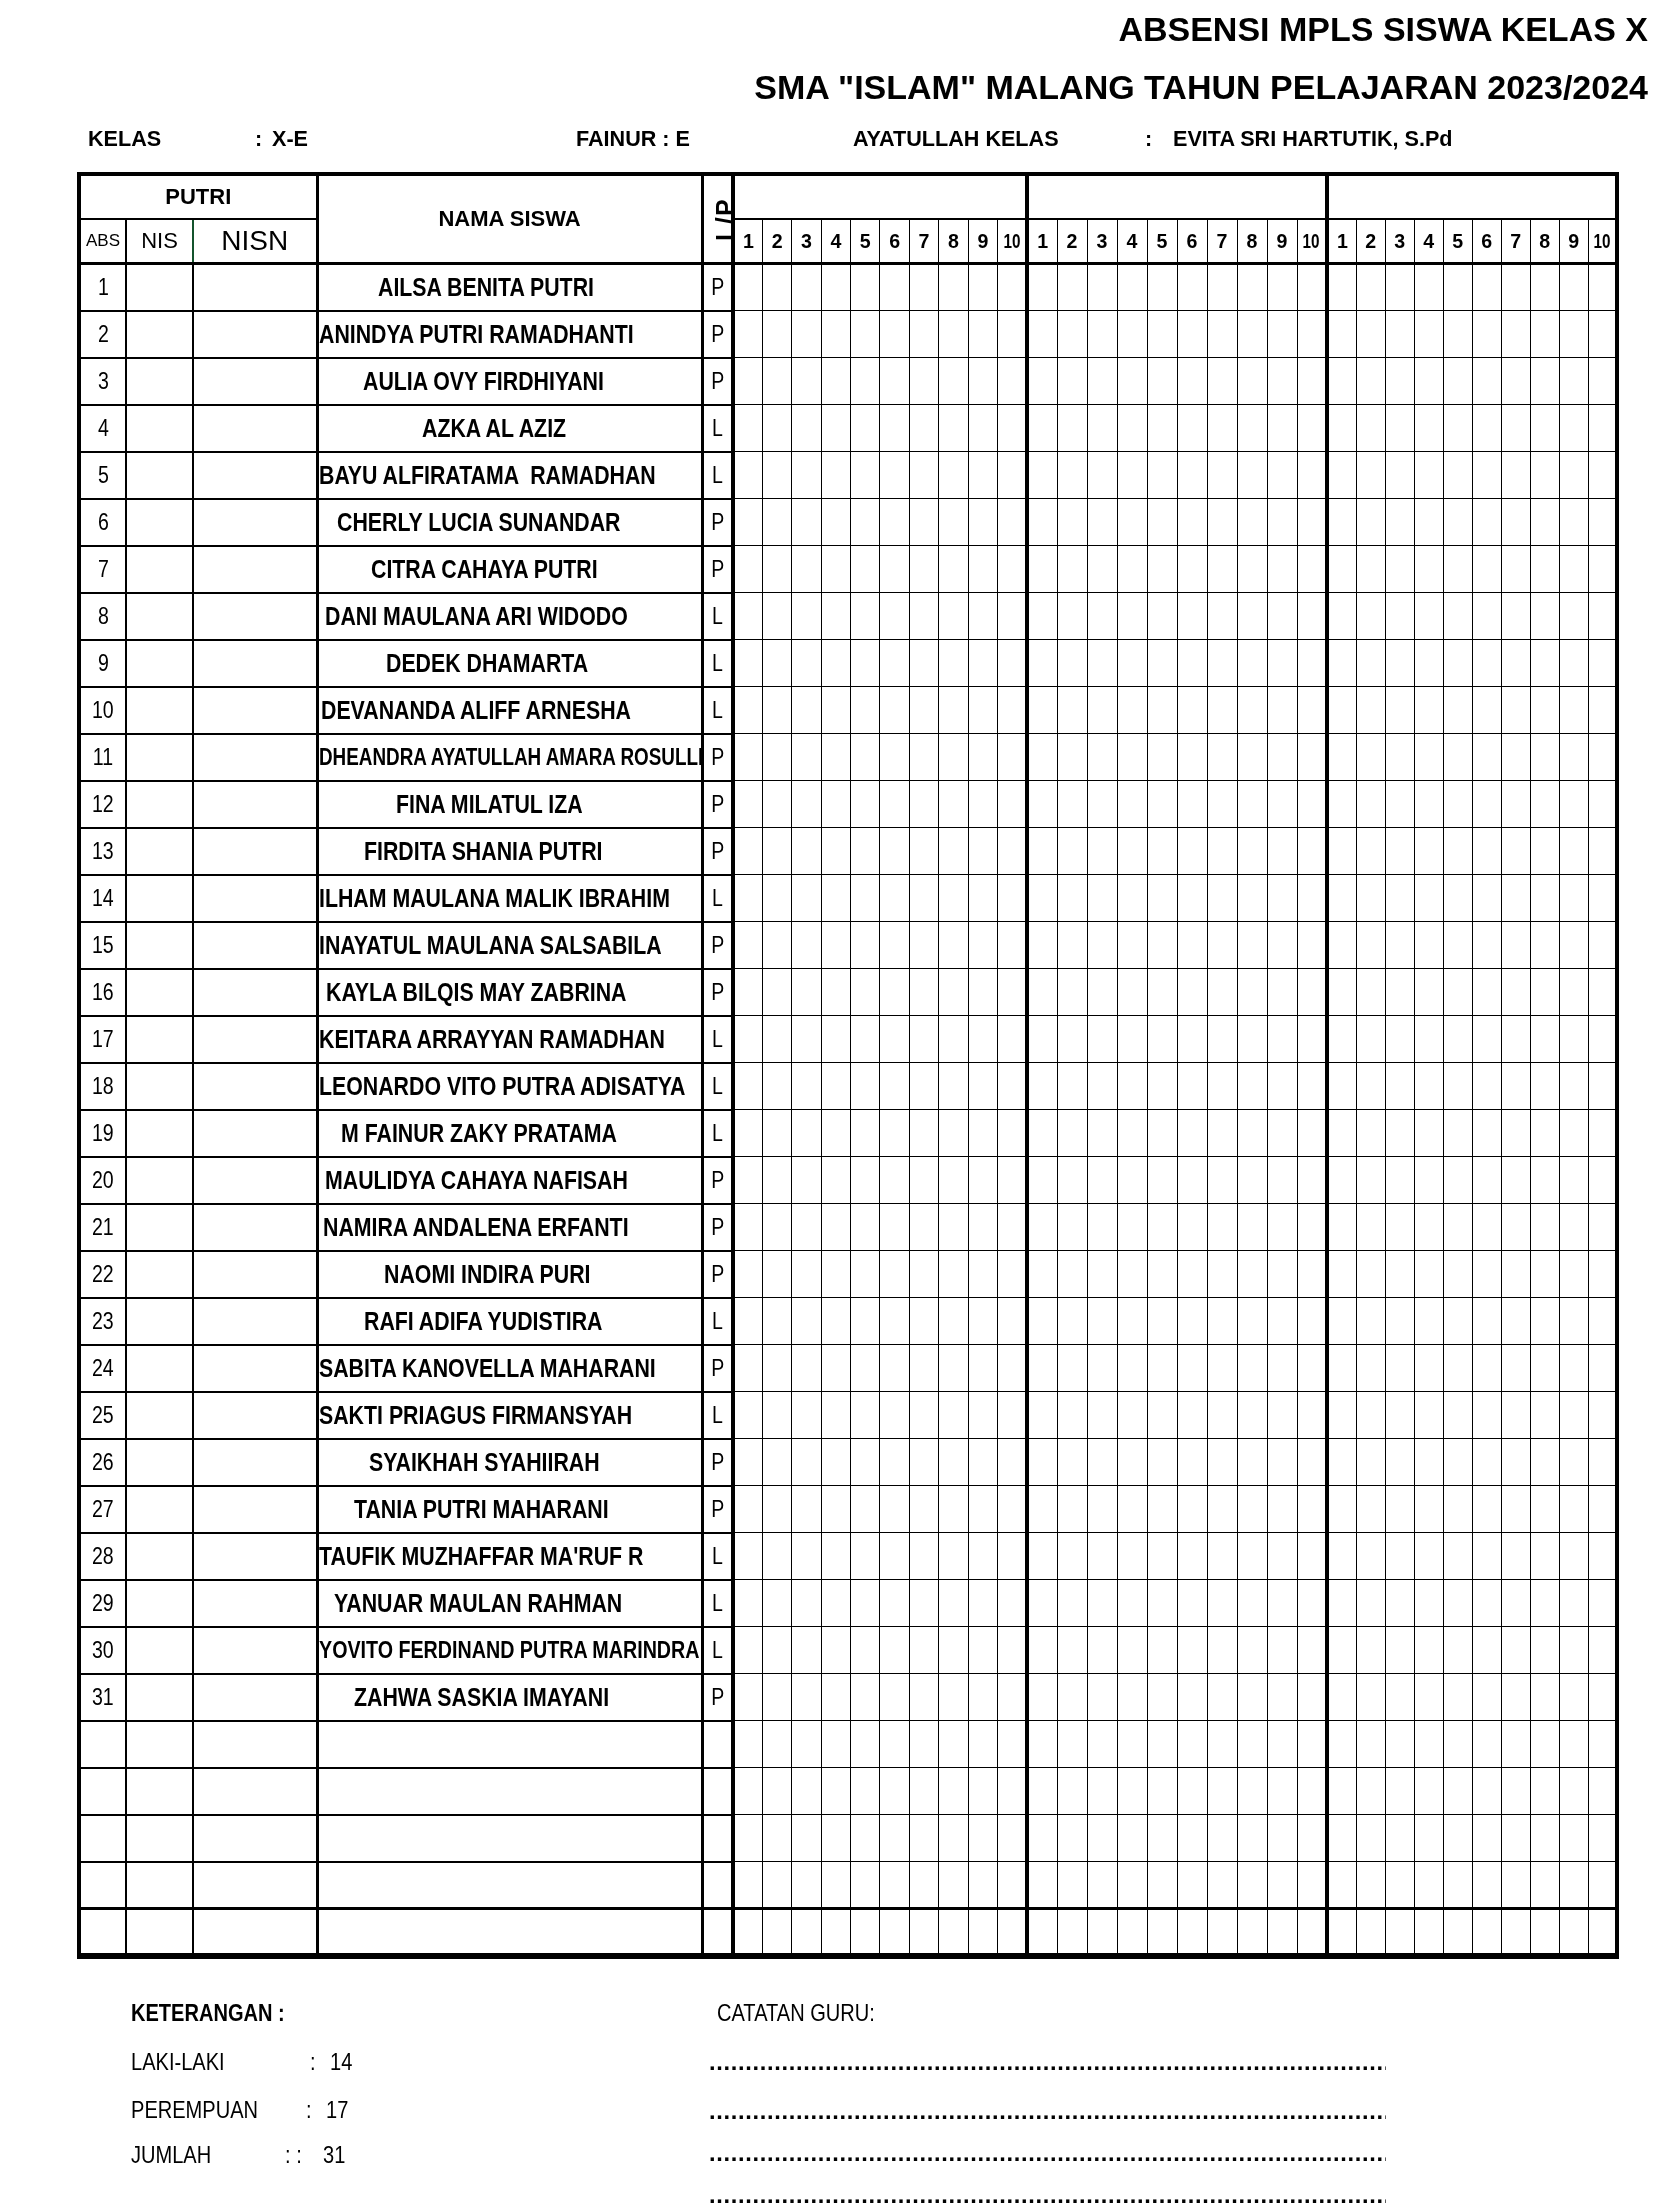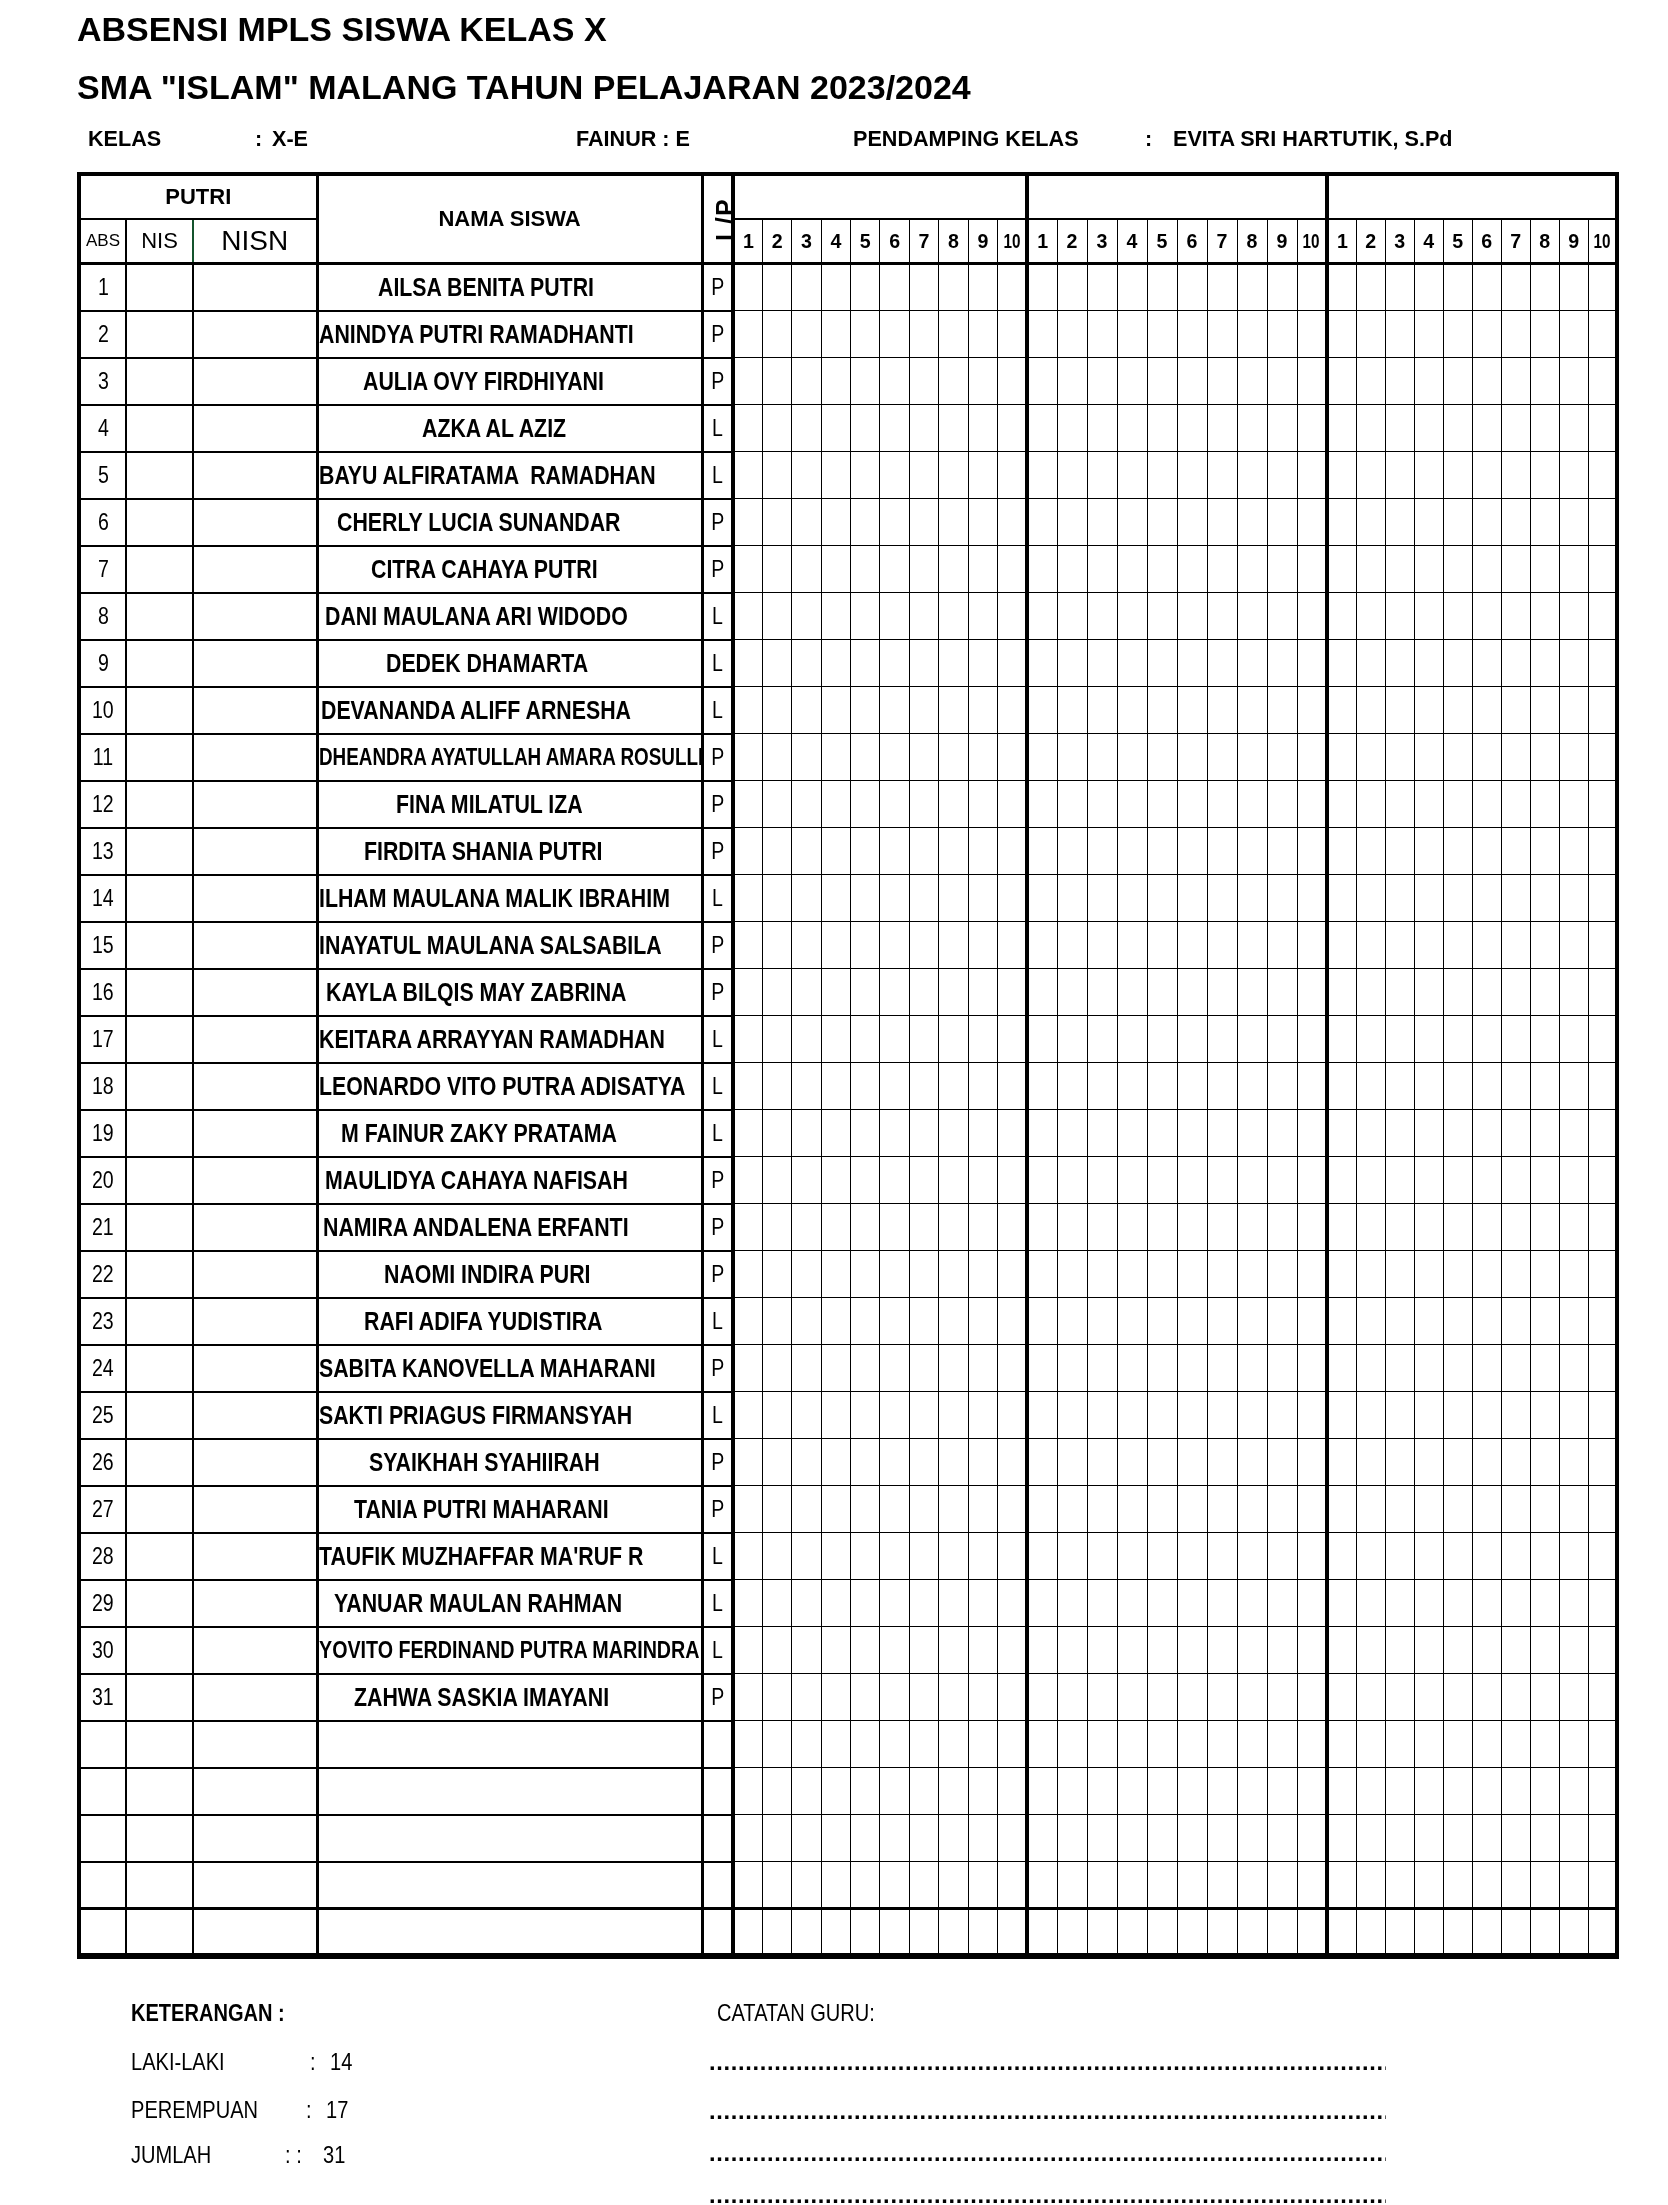--- a/index.html
+++ b/index.html
@@ -1,20 +1,20 @@
 <!DOCTYPE html>
 <html style="font-size:10.5px"><head>
 <meta charset="utf-8">
 <style>
   html,body{margin:0;padding:0;background:#fff;}
   .page{position:relative;width:1669px;height:2205px;background:#fff;color:#000;
         font-family:"Liberation Sans", sans-serif;overflow:hidden;}
 
   
-  .title1,.title2{position:absolute;left:77px;width:1571px;text-align:left;
+  .title1,.title2{position:absolute;left:77px;width:1571px;text-align:right;
         font-weight:bold;font-size:34px;line-height:1.1;white-space:pre;}
   .title1{top:10.5px;}
   .title2{top:69px;}
 
   
   .infoline{position:absolute;left:2px;top:126px;width:1669px;height:30px;}
   .infoline span{position:absolute;font-weight:bold;font-size:21.6px;white-space:pre;}
   .i-kelas-label{left:86px;}
   .i-kelas-colon{left:253px;}
   .i-kelas-value{left:270px;}
@@ -79,21 +79,21 @@
 <div class="page">
 
   <div class="title1">ABSENSI MPLS SISWA KELAS X</div>
   <div class="title2">SMA "ISLAM" MALANG TAHUN PELAJARAN 2023/2024</div>
 
   <div class="infoline">
     <span class="i-kelas-label">KELAS</span>
     <span class="i-kelas-colon">:</span>
     <span class="i-kelas-value">X-E</span>
     <span class="i-ruang">FAINUR : E</span>
-    <span class="i-pend-label">PENDAMPING KELAS</span>
+    <span class="i-pend-label">AYATULLAH KELAS</span>
     <span class="i-pend-colon">:</span>
     <span class="i-pend-value">EVITA SRI HARTUTIK, S.Pd</span>
   </div>
 
   <table class="sheet">
     <colgroup id="cols">
         <col style="width: 47px;">
         <col style="width: 67px;">
         <col style="width: 124px;">
         <col style="width: 385px;">

